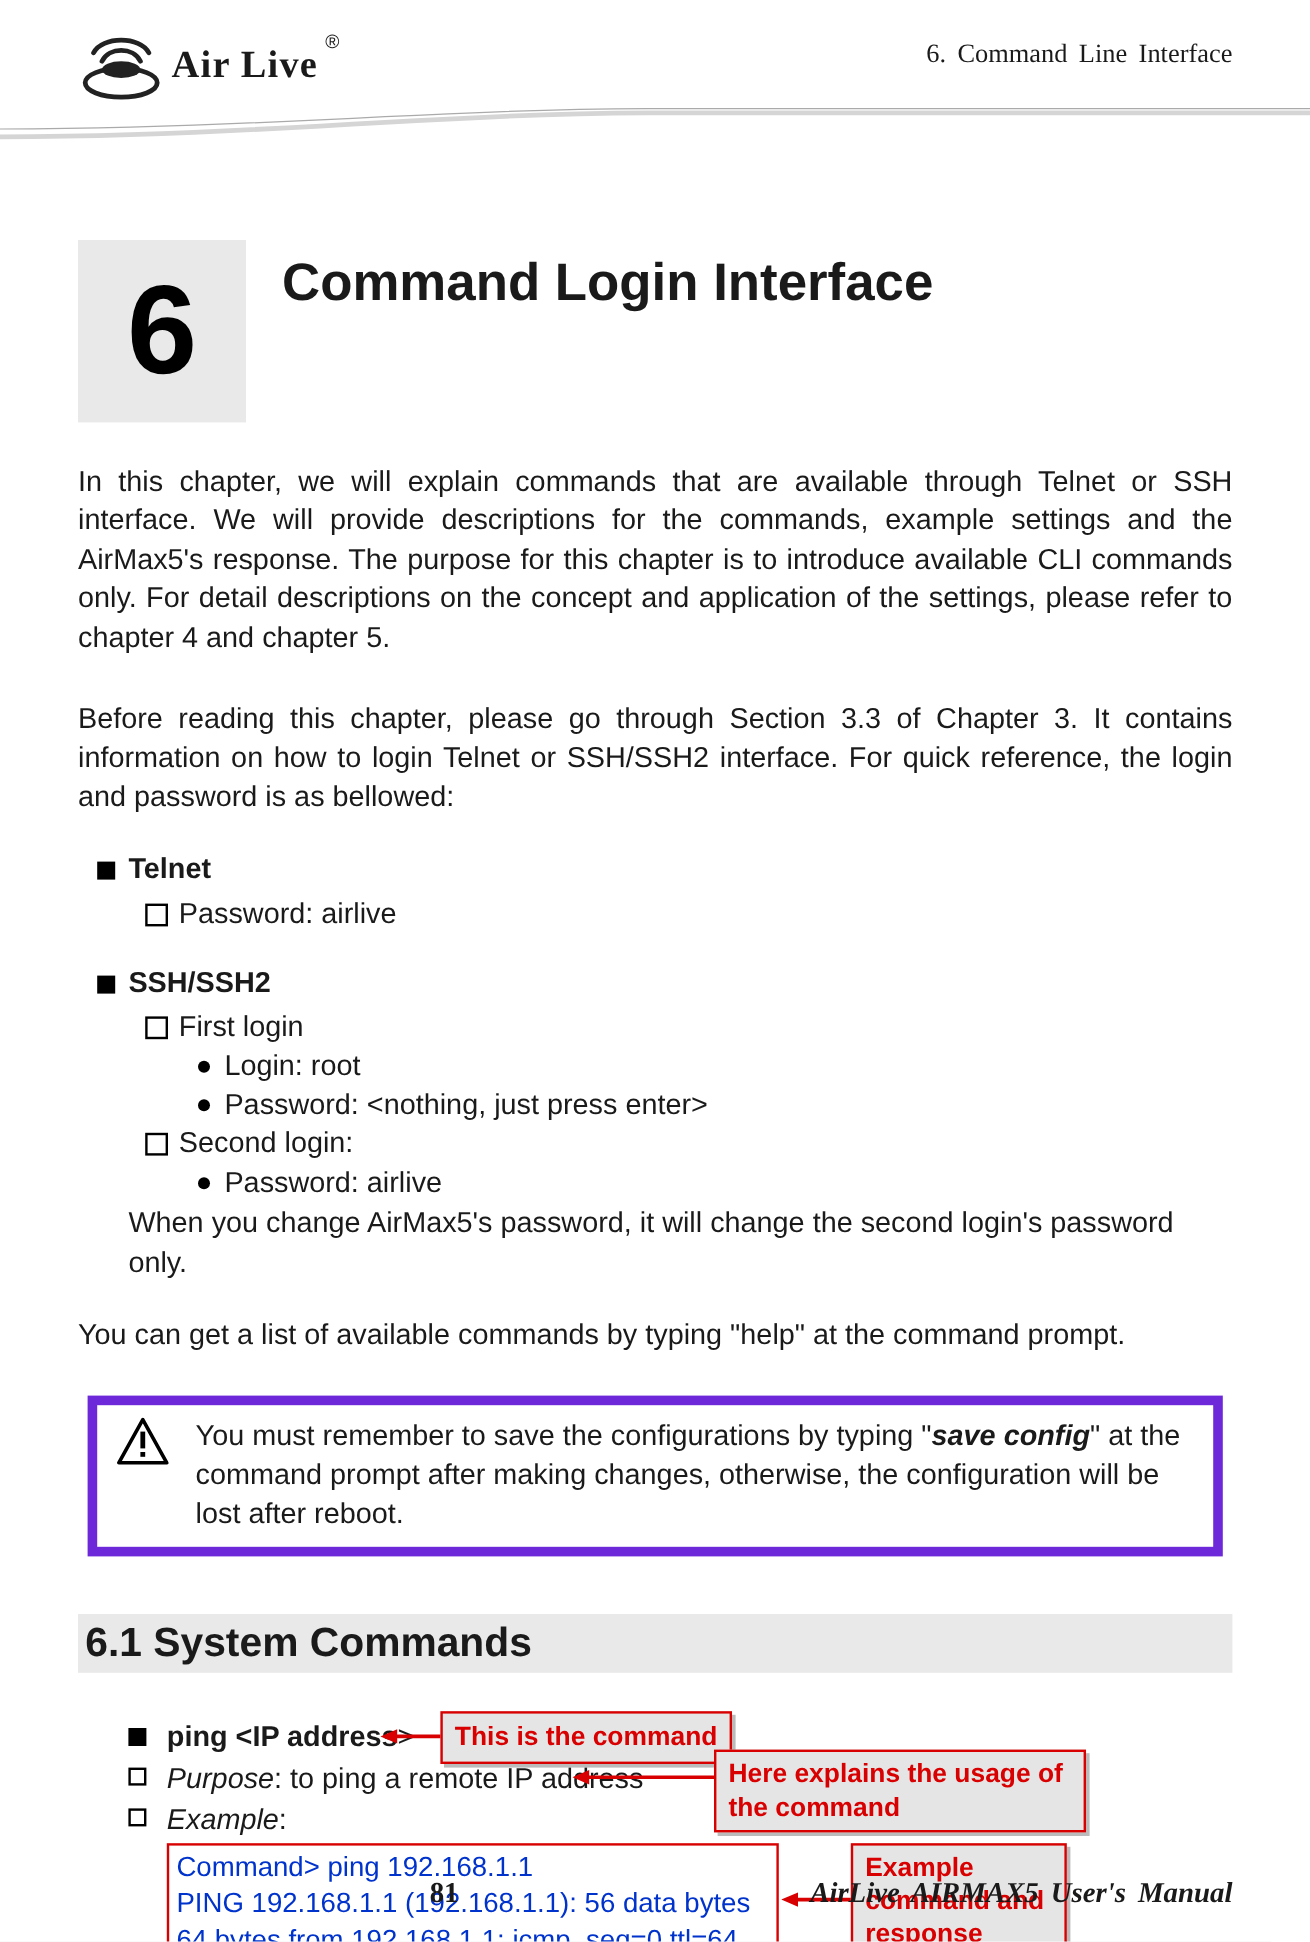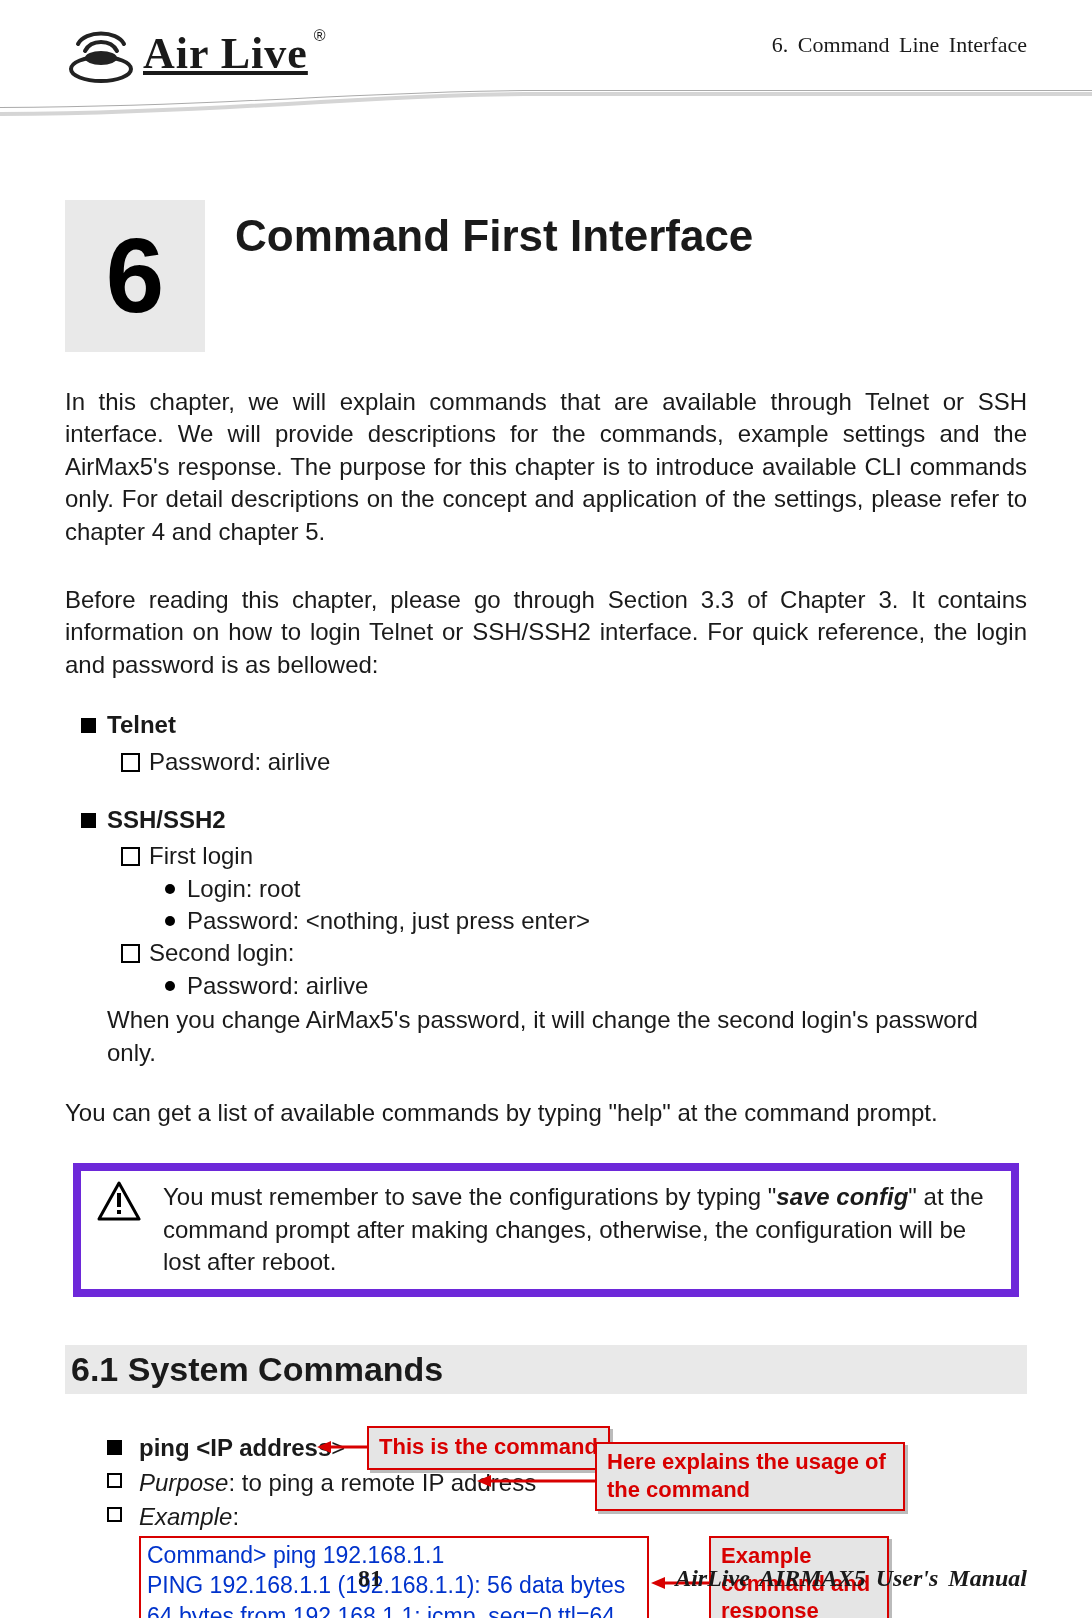--- a/index.html
+++ b/index.html
@@ -38,24 +38,23 @@
   }
   .logo{
     display:flex;
     align-items:center;
     gap:6px;
     margin-top:-6px;
   }
   .logo svg{display:block}
   .logo-text{
     font-family:"Times New Roman",serif;
-    font-size:44px;
+    font-size:32px;
     font-weight:bold;
     letter-spacing:1px;
-    text-decoration:underline;
   }
   .header-sweep{
     position:absolute;
     left:0;right:0;top:90px;height:30px;
   }
   
   .content{
     position:absolute;
     left:65px;right:65px;top:200px;bottom:70px;
   }
@@ -173,21 +172,21 @@
   </div>
   <svg class="header-sweep" viewBox="0 0 1092 30" preserveAspectRatio="none">
     <path d="M0 22 C 200 22 380 2 540 2 L1092 2 L1092 6 L540 6 C 380 6 200 26 0 26 Z" fill="#d5d5d5"></path>
     <path d="M0 17 C 200 17 380 0 540 0 L1092 0 L1092 1 L540 1 C 380 1 200 18 0 18 Z" fill="#aaa"></path>
   </svg>
 
   <div class="content">
 
     <div class="chap-head">
       <div class="chap-box">6</div>
-      <div class="chap-title">Command First Interface</div>
+      <div class="chap-title">Command Login Interface</div>
     </div>
 
     <div class="para">In this chapter, we will explain commands that are available through Telnet or SSH interface.   We will provide descriptions for the commands, example settings and the AirMax5's response.    The purpose for this chapter is to introduce available CLI commands only.    For detail descriptions on the concept and application of the settings, please refer to chapter 4 and chapter 5.</div>
     <div class="para2">Before reading this chapter, please go through Section 3.3 of Chapter 3.    It contains information on how to login Telnet or SSH/SSH2 interface.    For quick reference, the login and password is as bellowed:</div>
 
     <ul class="b1">
       <li>
         <span class="section-label">Telnet</span>
         <ul class="b2">
           <li>Password: airlive</li>
@@ -252,21 +251,21 @@
       <svg class="arrow" style="left:252px;top:4px" width="52" height="22">
         <line x1="52" y1="11" x2="10" y2="11" stroke="var(--red)" stroke-width="3"></line>
         <polygon points="0,11 14,5 14,17" fill="var(--red)"></polygon>
       </svg>
       <div class="callout" style="left:302px;top:-6px">This is the command</div>
 
       <svg class="arrow" style="left:412px;top:38px" width="120" height="22">
         <line x1="120" y1="11" x2="10" y2="11" stroke="var(--red)" stroke-width="3"></line>
         <polygon points="0,11 14,5 14,17" fill="var(--red)"></polygon>
       </svg>
-      <div class="callout" style="left:530px;top:10px;white-space:normal;width:310px;line-height:1.25">Here explains the usage of the command</div>
+      <div class="callout" style="left:530px;top:26px;white-space:normal;width:310px;line-height:1.25">Here explains the usage of the command</div>
 
       <svg class="arrow" style="left:586px;top:140px" width="60" height="22">
         <line x1="60" y1="11" x2="10" y2="11" stroke="var(--red)" stroke-width="3"></line>
         <polygon points="0,11 14,5 14,17" fill="var(--red)"></polygon>
       </svg>
       <div class="callout" style="left:644px;top:104px;white-space:normal;width:180px;line-height:1.25">Example command and response</div>
     </div>
 
   </div>
 

